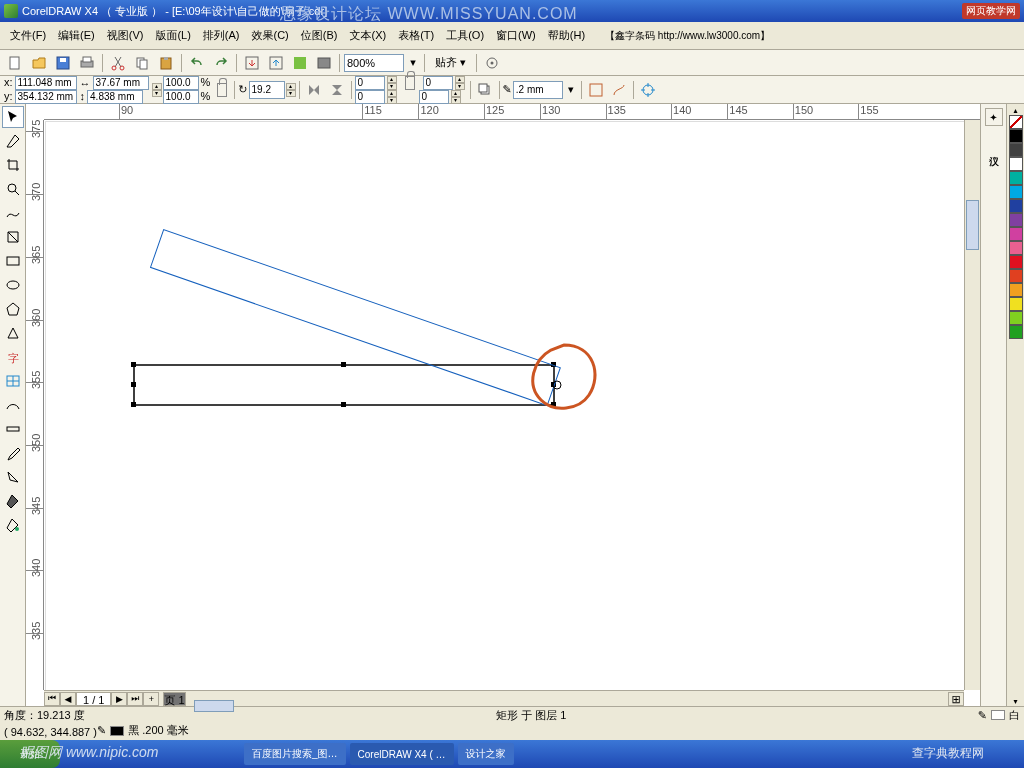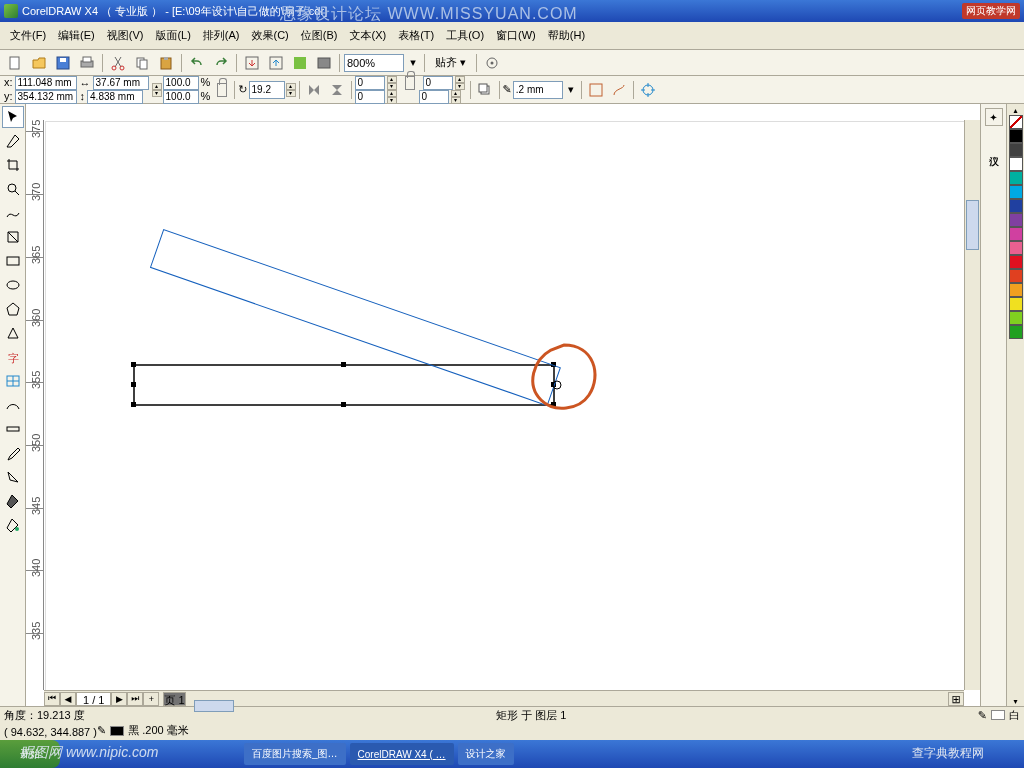--- a/index.html
+++ b/index.html
@@ -64,21 +64,21 @@
 
 .status { height: 32px; background: #ece9d8; border-top:1px solid #aca899; display:flex; flex-direction:column;}
 .status .row{display:flex;align-items:flex-end;height:16px;padding:0 4px;font-size:10px;}
 .status .info{flex:1;}
 .status .swatches{display:flex;align-items:center;gap:4px;}
 .status .sw{width:14px;height:10px;border:1px solid #888;}
 
 .taskbar { position:absolute; bottom:0; left:0; right:0; height:28px; background: linear-gradient(to bottom,#3b77d6,#1e48b3); display:flex; align-items:center;}
 .taskbar .start{width:60px;height:28px;background:linear-gradient(to bottom,#5a9e3c,#2e7d32);color:#fff;display:flex;align-items:center;justify-content:center;font-size:10px;border-radius:0 8px 8px 0;}
 .taskbar .task{height:22px;margin-left:4px;padding:0 8px;background:#3d6fc7;color:#fff;display:flex;align-items:center;font-size:10px;border-radius:2px;}
-.taskbar .task.active{background:#2a5ab0;text-decoration:underline;}
+.taskbar .task.active{background:#2a5ab0;}
 .taskbar .wm{position:absolute;left:20px;bottom:6px;color:#dfe8f4;font-size:14px;font-style:italic;opacity:.9;pointer-events:none;}
 .taskbar .wm2{position:absolute;right:40px;bottom:6px;color:#f5f5f5;font-size:12px;opacity:.9;}
 .wm-top{position:absolute;top:4px;left:280px;color:#aac0e6;font-size:16px;letter-spacing:1px;}
 </style>
 </head>
 <body>
 
 <div class="titlebar">
   <div class="icon"></div>
   <span>CorelDRAW X4 （ 专业版 ） - [E:\09年设计\自己做的\扇子.cdr]</span>
@@ -93,20 +93,21 @@
   <span>视图(V)</span>
   <span>版面(L)</span>
   <span>排列(A)</span>
   <span>效果(C)</span>
   <span>位图(B)</span>
   <span>文本(X)</span>
   <span>表格(T)</span>
   <span>工具(O)</span>
   <span>窗口(W)</span>
   <span>帮助(H)</span>
+  <span class="extra">【鑫字条码 http://www.lw3000.com】</span>
 </div>
 
 <div class="toolbar">
   <div class="tb-btn">
       <svg viewBox="0 0 16 16">
         <rect x="3" y="2" width="9" height="12" fill="#fff" stroke="#666"></rect>
       </svg>
     </div>
   <div class="tb-btn">
       <svg viewBox="0 0 16 16">
@@ -398,20 +399,32 @@
       </div>
     <div class="tool">
         <svg viewBox="0 0 16 16">
           <path d="M7 2l6 6-7 7-4-4z" fill="none" stroke="#000"></path>
           <circle cx="12" cy="12" r="2" fill="#2a6"></circle>
         </svg>
       </div>
   </div>
 
   <div class="canvas-wrap">
+    <div class="ruler-h">
+      <div class="tick" style="left:8%">90</div>
+      <div class="tick" style="left:34%">115</div>
+      <div class="tick" style="left:40%">120</div>
+      <div class="tick" style="left:47%">125</div>
+      <div class="tick" style="left:53%">130</div>
+      <div class="tick" style="left:60%">135</div>
+      <div class="tick" style="left:67%">140</div>
+      <div class="tick" style="left:73%">145</div>
+      <div class="tick" style="left:80%">150</div>
+      <div class="tick" style="left:87%">155</div>
+    </div>
     <div class="ruler-v">
       <div class="tick" style="top:2%">
           <span>375</span>
         </div>
       <div class="tick" style="top:13%">
           <span>370</span>
         </div>
       <div class="tick" style="top:24%">
           <span>365</span>
         </div>

